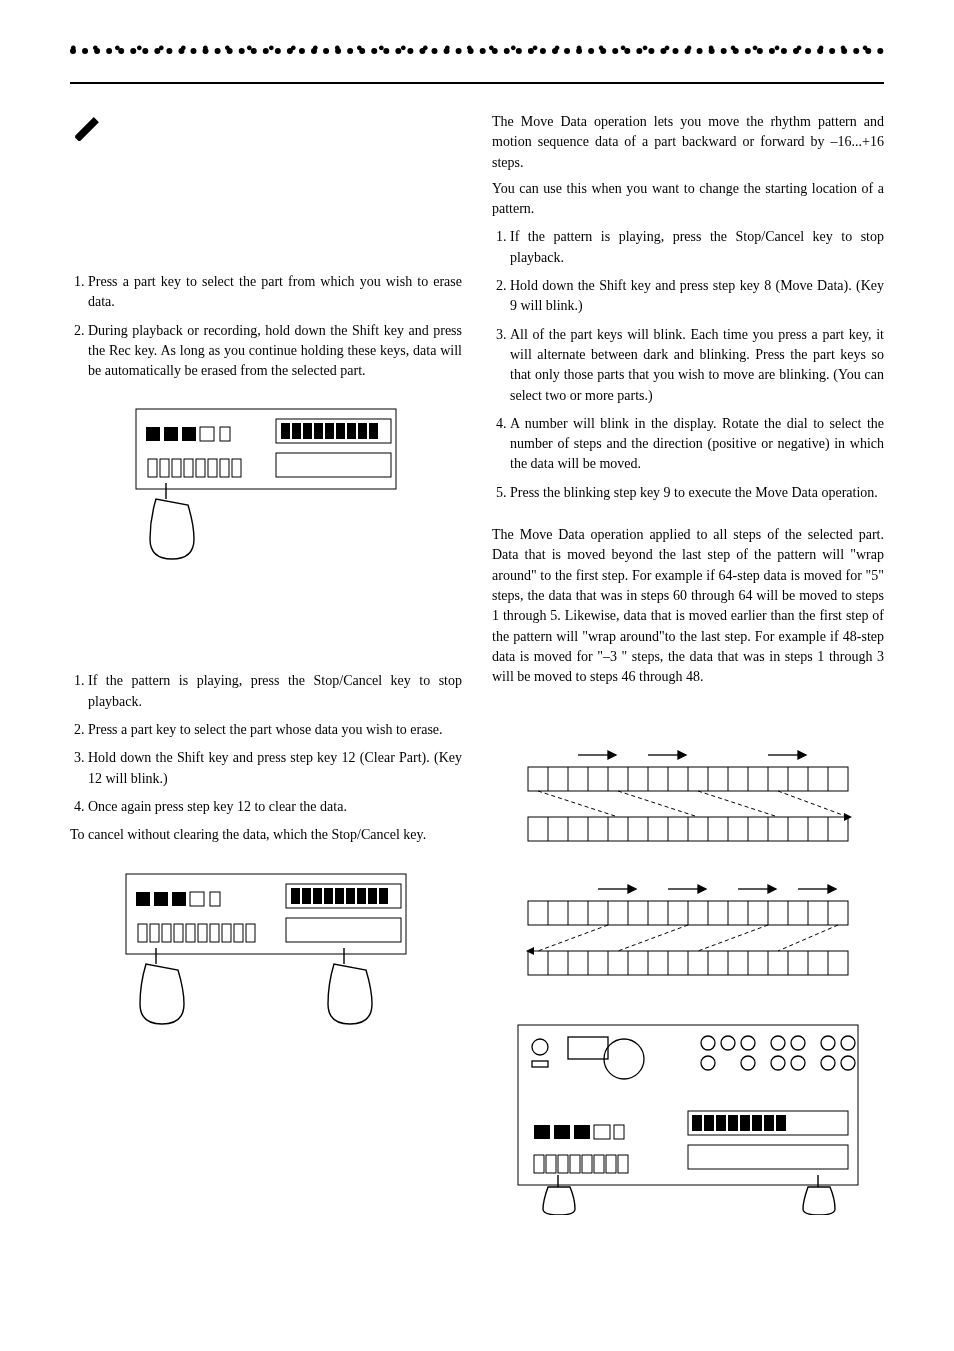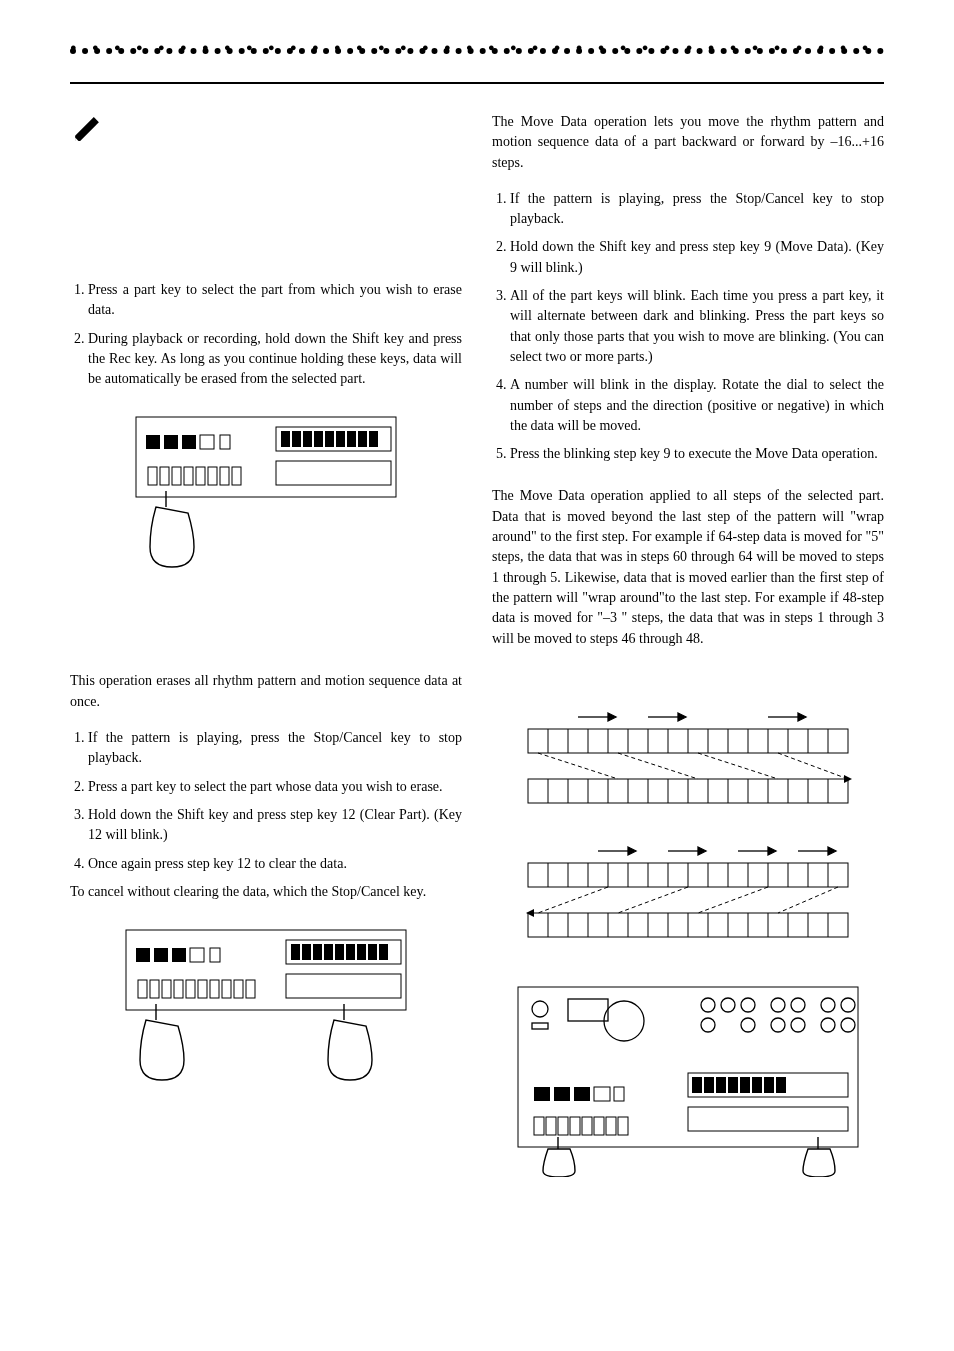--- a/index.html
+++ b/index.html
@@ -45,21 +45,21 @@
 }
 .col {
   flex: 1;
   min-width: 0;
 }
 .pencil {
   width: 34px; height: 34px; margin-bottom: 12px;
 }
 .pencil svg { width: 100%; height: 100%; }
 p { margin: 0 0 6px 0; text-align: justify; }
-ol { margin: 16px 0 8px 0; padding-left: 18px; }
+ol { margin: 8px 0 8px 0; padding-left: 18px; }
 ol li { margin-bottom: 8px; text-align: justify; }
 .gap-lg { height: 70px; }
 .gap-md { height: 36px; }
 .gap-sm { height: 14px; }
 .diagram {
   display: flex;
   justify-content: center;
   margin: 18px 0 24px 0;
 }
 .diagram svg { display: block; }
@@ -126,21 +126,20 @@
 
           <g stroke="#000" fill="#fff" stroke-width="1.4">
             <path d="M30 100 q-6 20 -6 40 q0 20 22 20 q22 0 22 -20 q0 -14 -6 -34 Z"></path>
             <line x1="40" y1="100" x2="40" y2="84"></line>
           </g>
         </svg>
       </div>
 
       <div class="gap-lg"></div>
 
-      <p>This operation erases all rhythm pattern and motion sequence data at once.</p>
       <ol>
         <li>If the pattern is playing, press the Stop/Cancel key to stop playback.</li>
         <li>Press a part key to select the part whose data you wish to erase.</li>
         <li><span>Hold down the Shift key and press step key 12 (</span><b>Clear Part</b><span>). (Key 12 will blink.)</span></li>
         <li>Once again press step key 12 to clear the data.</li>
       </ol>
       <p>To cancel without clearing the data, which the Stop/Cancel key.</p>
 
       <div class="diagram">
         <svg width="300" height="170" viewBox="0 0 300 170">
@@ -184,23 +183,24 @@
           <g stroke="#000" fill="#fff" stroke-width="1.4">
             <path d="M218 100 q-6 20 -6 40 q0 20 22 20 q22 0 22 -20 q0 -14 -6 -34 Z"></path>
             <line x1="228" y1="100" x2="228" y2="84"></line>
           </g>
         </svg>
       </div>
     </div>
 
     <div class="col">
       <p>The Move Data operation lets you move the rhythm pattern and motion sequence data of a part backward or forward by –16...+16 steps.</p>
+      <p>You can use this when you want to change the starting location of a pattern.</p>
       <ol>
         <li>If the pattern is playing, press the Stop/Cancel key to stop playback.</li>
-        <li><span>Hold down the Shift key and press step key 9 (</span><b>Move Data</b><span>). (Key 9 will blink.)</span></li>
+        <li><span>Hold down the Shift key and press step key 8 (</span><b>Move Data</b><span>). (Key 9 will blink.)</span></li>
         <li>All of the part keys will blink. Each time you press a part key, it will alternate between dark and blinking. Press the part keys so that only those parts that you wish to move are blinking. (You can select two or more parts.)</li>
         <li>A number will blink in the display. Rotate the dial to select the number of steps and the direction (positive or negative) in which the data will be moved.</li>
         <li>Press the blinking step key 9 to execute the Move Data operation.</li>
       </ol>
       <div class="gap-sm"></div>
       <p><span>The Move Data operation applied to all steps of the selected part. Data that is moved beyond the last step of the pattern will "wrap around" to the first step. For example if 64-step data is moved for "</span><b>5</b><span>" steps, the data that was in steps 60 through 64 will be moved to steps 1 through 5. Likewise, data that is moved earlier than the first step of the pattern will "wrap around"to the last step. For example if 48-step data is moved for "</span><b>–3</b><span> " steps, the data that was in steps 1 through 3 will be moved to steps 46 through 48.</span></p>
 
       <div class="gap-md"></div>
 
       <div class="diagram">

